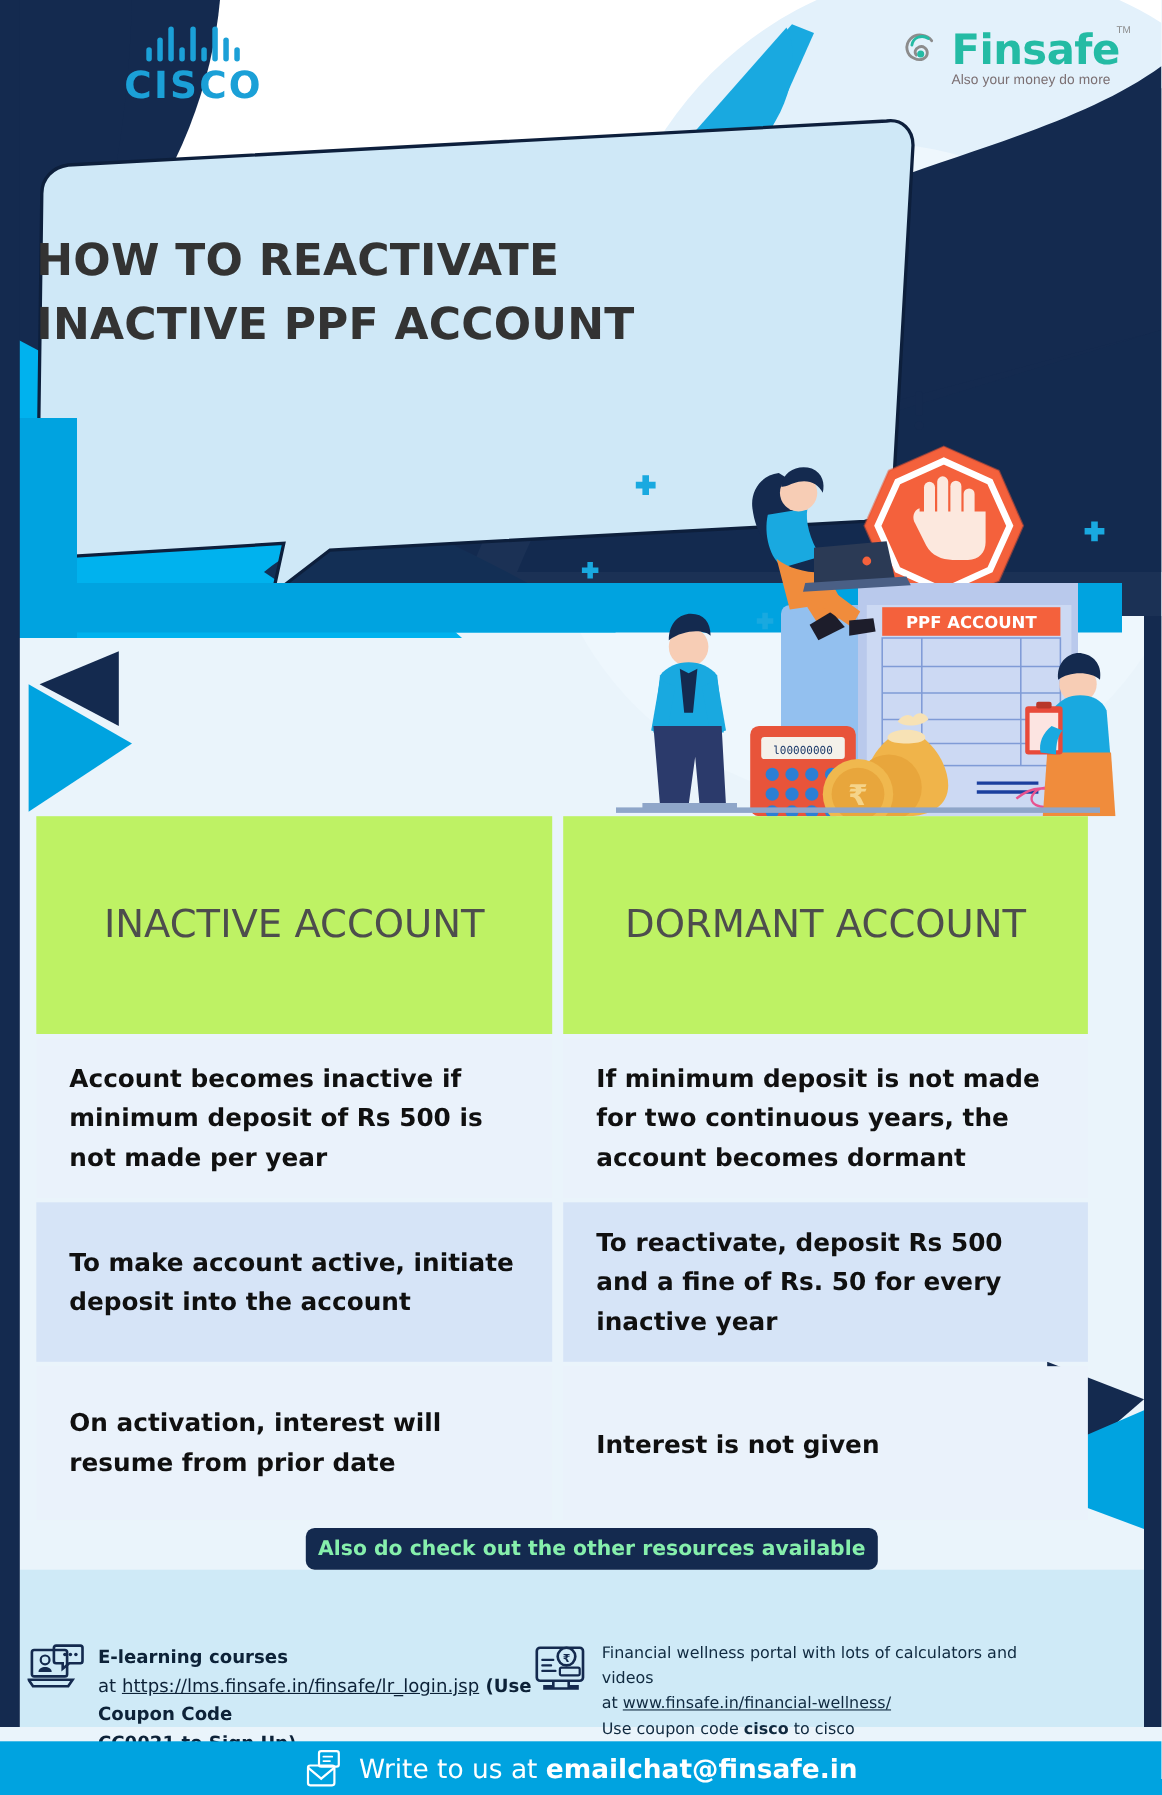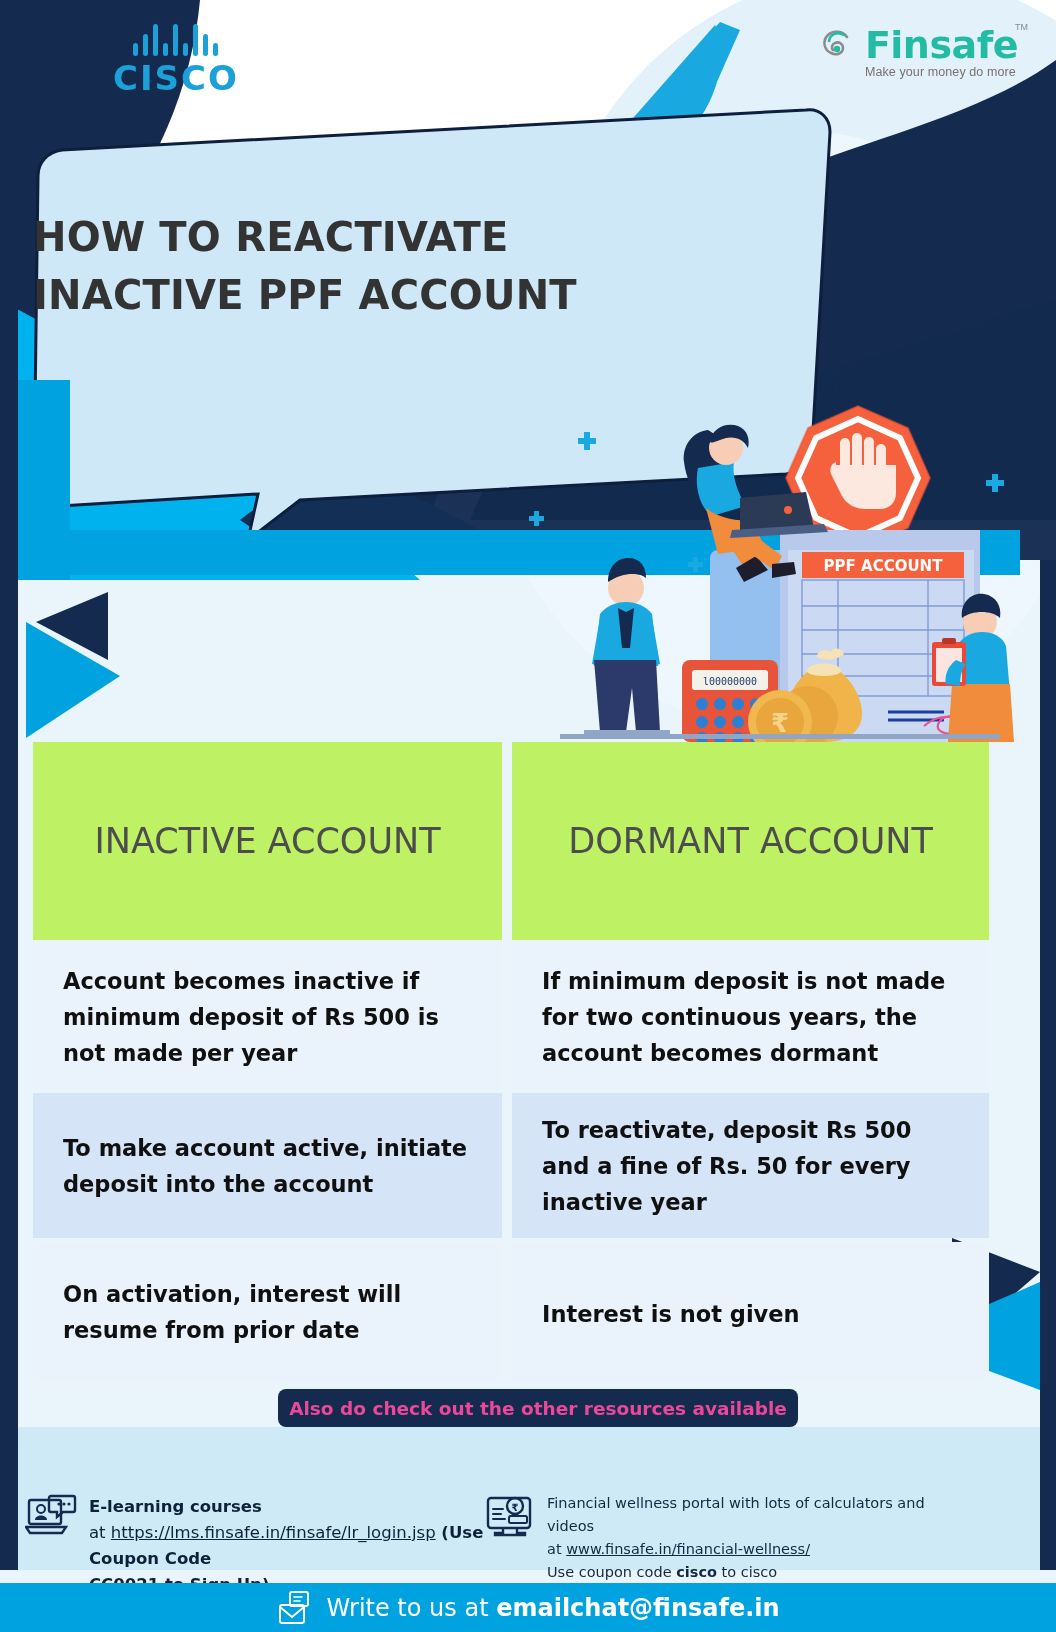--- a/index.html
+++ b/index.html
@@ -66,21 +66,21 @@
   .body-row.r2 .tcell { height:145px; background:#d6e4f7; }
   .body-row.r3 .tcell { height:140px; background:#eaf2fb; }
   .cell-text { font-family:"DejaVu Sans", sans-serif; font-weight:bold; font-size:22.5px;
       line-height:36px; color:#101010; }
   .body-row.r3 .tcell.right .cell-text { padding-top:4px; }
 
   
   .res-banner { position:absolute; left:278px; top:1389px; width:520px; height:38px;
       background:#142a4f; border-radius:8px; z-index:18;
       display:flex; align-items:center; justify-content:center; }
-  .res-banner span { color:#ec4899; font-family:"DejaVu Sans", sans-serif;
+  .res-banner span { color:#86efac; font-family:"DejaVu Sans", sans-serif;
       font-weight:bold; font-size:18.5px; }
 
   
   .footer-panel { position:absolute; left:18px; top:1427px; width:1022px; height:143px;
      background:#cfeaf7; z-index:10; }
 
   .foot-col { position:absolute; display:flex; z-index:18; }
   .foot-left { left:25px; top:1494px; width:460px; }
   .foot-right { left:485px; top:1492px; width:470px; }
 
@@ -170,21 +170,21 @@
   <div class="finsafe-logo">
     <svg class="fs-mark" viewBox="0 0 42 46">
       <path d="M30,11 C26,5 16,4 11,9 C5,15 7,24 14,27 C20,30 26,27 26,22
                C26,18 22,15 18,17 C15,18 14,22 16,24" fill="none" stroke="#8c8c8c" stroke-width="2.6" stroke-linecap="round"></path>
       <circle cx="20" cy="23" r="3.2" fill="#24bba4"></circle>
       <path d="M27,9 C21,5 13,8 12,15" fill="none" stroke="#24bba4" stroke-width="2.6" stroke-linecap="round"></path>
     </svg>
     <div class="fs-text">
       <div class="fs-name">Finsafe</div>
       <div class="fs-tm">TM</div>
-      <div class="fs-tag">Make your money do more</div>
+      <div class="fs-tag">Also your money do more</div>
     </div>
   </div>
 
   <div class="bubble-text">
     <div>HOW TO REACTIVATE</div>
     <div>INACTIVE PPF ACCOUNT</div>
   </div>
 
   <svg class="illus" viewBox="0 0 536 412">
 

